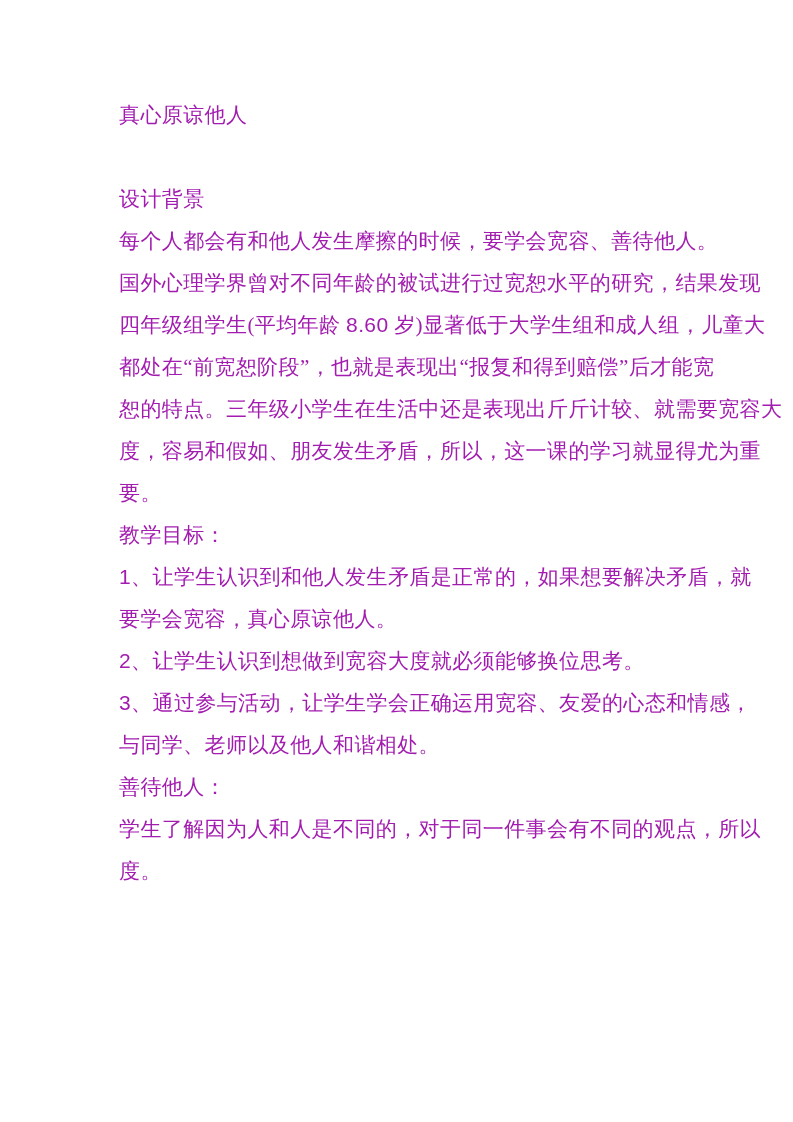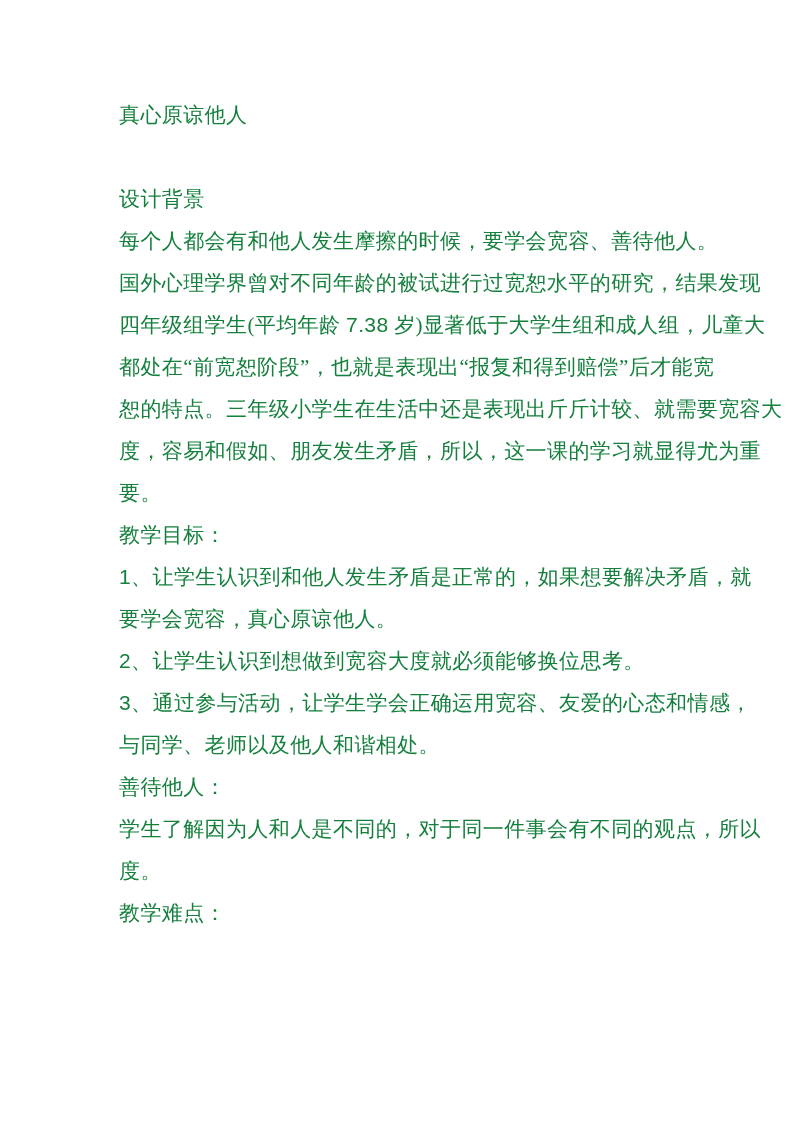--- a/index.html
+++ b/index.html
@@ -18,21 +18,21 @@
   .content {
     position: absolute;
     left: 119px;
     top: 94px;
     width: 560px;
   }
   .line {
     height: 42px;
     line-height: 42px;
     font-size: 21px;
-    color: #15803d;
+    color: #a21caf;
     letter-spacing: 0.4px;
     white-space: nowrap;
   }
   .line.blank {
     
   }
   .line.title {
     
   }
   .line.heading {
@@ -46,29 +46,28 @@
 </head>
 <body>
 
 <div class="page">
   <div class="content">
       <div class="line title">真心原谅他人</div>
       <div class="line blank"></div>
       <div class="line heading">设计背景</div>
       <div class="line body">每个人都会有和他人发生摩擦的时候，要学会宽容、善待他人。</div>
       <div class="line body">国外心理学界曾对不同年龄的被试进行过宽恕水平的研究，结果发现</div>
-      <div class="line body">四年级组学生(平均年龄 <span class="num">7.38</span> 岁)显著低于大学生组和成人组，儿童大</div>
+      <div class="line body">四年级组学生(平均年龄 <span class="num">8.60</span> 岁)显著低于大学生组和成人组，儿童大</div>
       <div class="line body">都处在“前宽恕阶段”，也就是表现出“报复和得到赔偿”后才能宽</div>
       <div class="line body">恕的特点。三年级小学生在生活中还是表现出斤斤计较、就需要宽容大</div>
       <div class="line body">度，容易和假如、朋友发生矛盾，所以，这一课的学习就显得尤为重</div>
       <div class="line body">要。</div>
       <div class="line heading">教学目标：</div>
       <div class="line body"><span class="num">1</span>、让学生认识到和他人发生矛盾是正常的，如果想要解决矛盾，就</div>
       <div class="line body">要学会宽容，真心原谅他人。</div>
       <div class="line body"><span class="num">2</span>、让学生认识到想做到宽容大度就必须能够换位思考。</div>
       <div class="line body"><span class="num">3</span>、通过参与活动，让学生学会正确运用宽容、友爱的心态和情感，</div>
       <div class="line body">与同学、老师以及他人和谐相处。</div>
       <div class="line heading">善待他人：</div>
       <div class="line body">学生了解因为人和人是不同的，对于同一件事会有不同的观点，所以</div>
       <div class="line body">度。</div>
-      <div class="line heading">教学难点：</div>
     </div>
 </div>
 
 </body></html>

